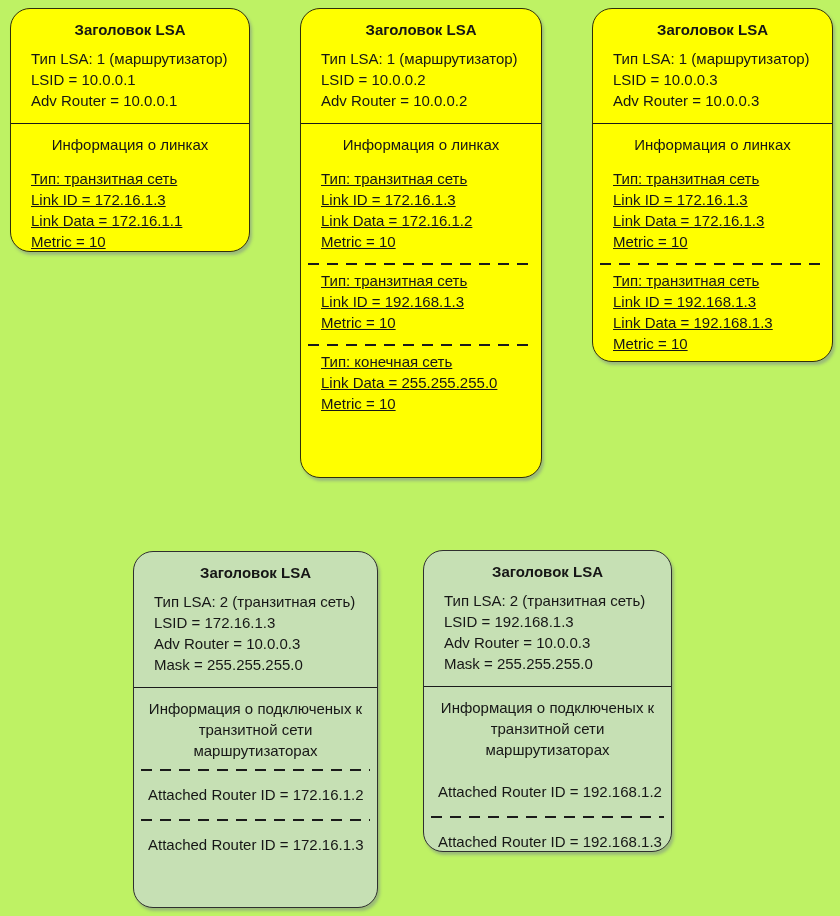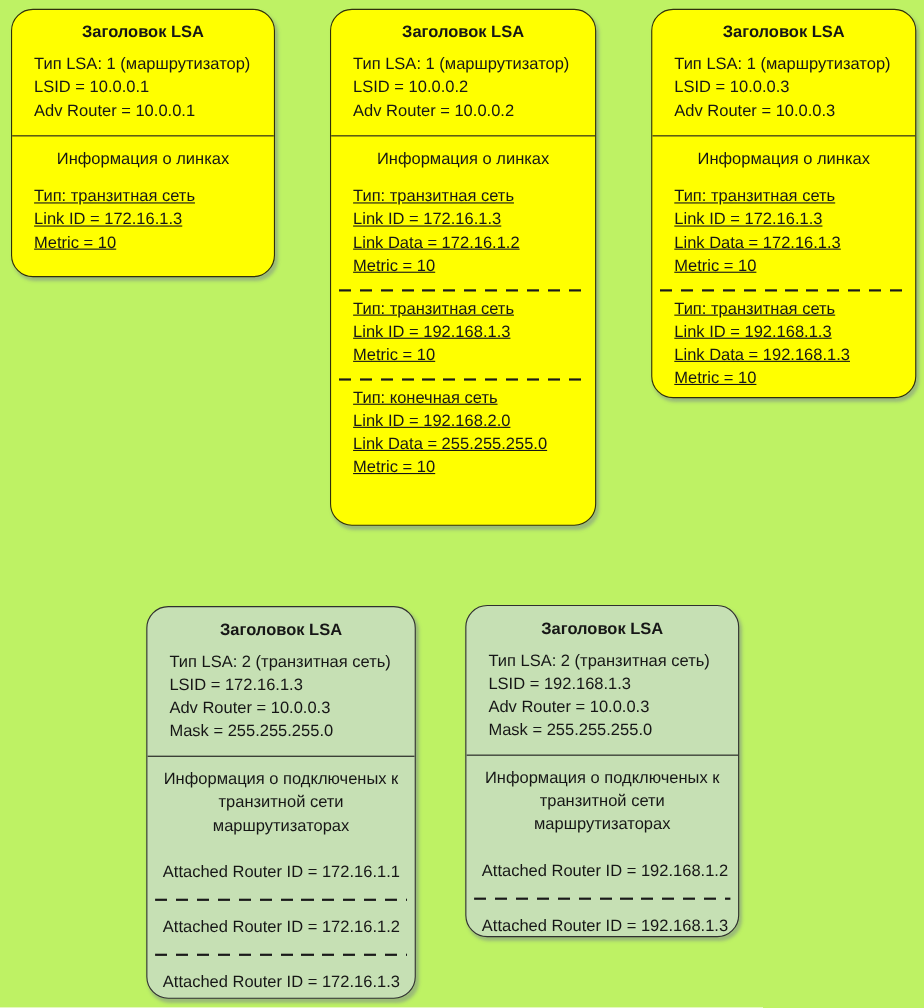--- a/index.html
+++ b/index.html
@@ -66,20 +66,21 @@
     <div class="hdr-lines">
       <div class="line">Тип LSA: 1 (маршрутизатор)</div>
       <div class="line">LSID = 10.0.0.1</div>
       <div class="line">Adv Router = 10.0.0.1</div>
     </div>
     <div class="divider"></div>
     <div class="body-title">Информация о линках</div>
     <div class="segment">
       <div class="line">Тип: транзитная сеть</div>
       <div class="line">Link ID = 172.16.1.3</div>
+      <div class="line">Link Data = 172.16.1.1</div>
       <div class="line">Metric = 10</div>
     </div>
   </section>
 
   <section class="box yellow" id="box-r2">
     <div class="box-title">Заголовок LSA</div>
     <div class="hdr-lines">
       <div class="line">Тип LSA: 1 (маршрутизатор)</div>
       <div class="line">LSID = 10.0.0.2</div>
       <div class="line">Adv Router = 10.0.0.2</div>
@@ -94,21 +95,20 @@
     </div>
     <div class="dash"></div>
     <div class="segment">
       <div class="line">Тип: транзитная сеть</div>
       <div class="line">Link ID = 192.168.1.3</div>
       <div class="line">Metric = 10</div>
     </div>
     <div class="dash"></div>
     <div class="segment">
       <div class="line">Тип: конечная сеть</div>
-      <div class="line">Link ID = 192.168.2.0</div>
       <div class="line">Link Data = 255.255.255.0</div>
       <div class="line">Metric = 10</div>
     </div>
   </section>
 
   <section class="box yellow" id="box-r3">
     <div class="box-title">Заголовок LSA</div>
     <div class="hdr-lines">
       <div class="line">Тип LSA: 1 (маршрутизатор)</div>
       <div class="line">LSID = 10.0.0.3</div>
@@ -134,23 +134,20 @@
   <section class="box green" id="box-n1">
     <div class="box-title">Заголовок LSA</div>
     <div class="hdr-lines">
       <div class="line">Тип LSA: 2 (транзитная сеть)</div>
       <div class="line">LSID = 172.16.1.3</div>
       <div class="line">Adv Router = 10.0.0.3</div>
       <div class="line">Mask = 255.255.255.0</div>
     </div>
     <div class="divider"></div>
     <div class="body-title">Информация о подключеных к транзитной сети маршрутизаторах</div>
-    <div class="g-seg">
-      <div class="line">Attached Router ID = 172.16.1.1</div>
-    </div>
     <div class="dash"></div>
     <div class="g-seg">
       <div class="line">Attached Router ID = 172.16.1.2</div>
     </div>
     <div class="dash"></div>
     <div class="g-seg">
       <div class="line">Attached Router ID = 172.16.1.3</div>
     </div>
   </section>
 

